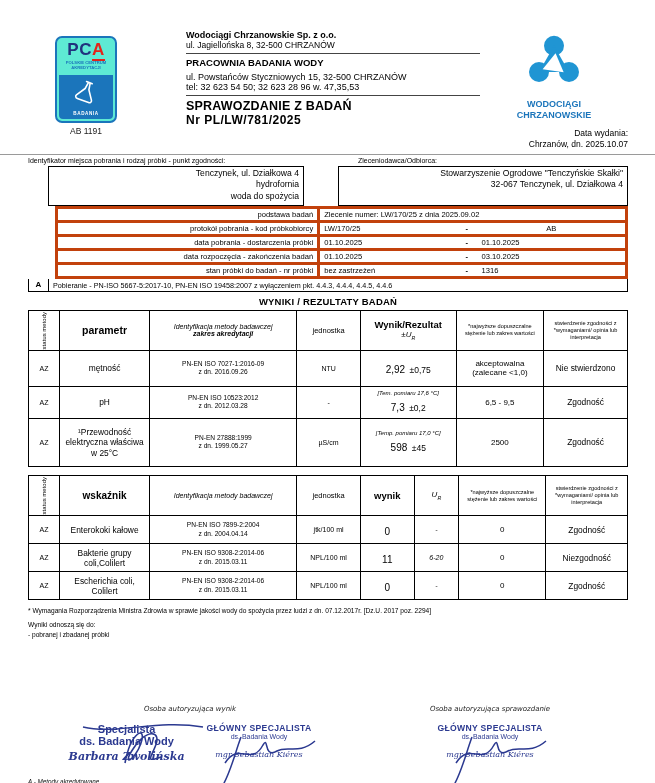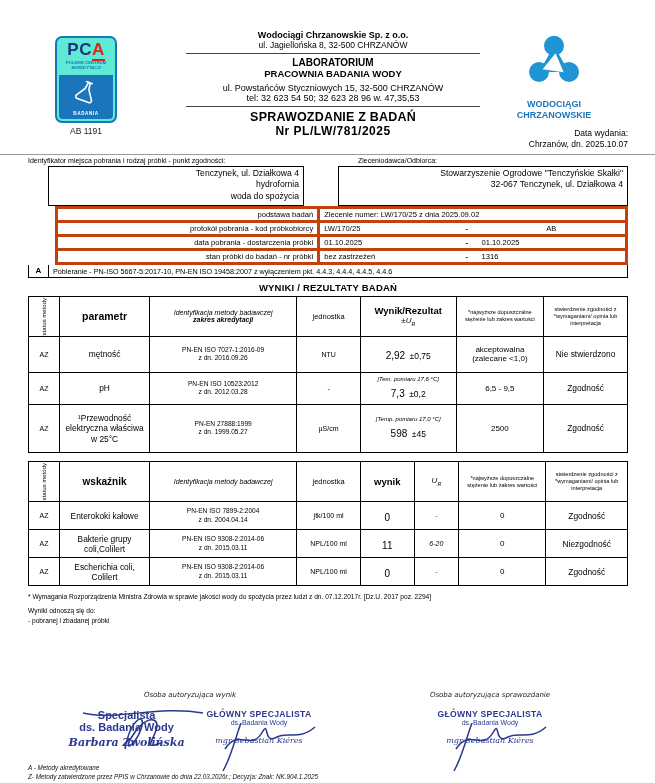--- a/index.html
+++ b/index.html
@@ -15,21 +15,21 @@
   .pca-wrap { padding-left:16px; padding-top:12px; width:100px; text-align:center; }
   .pca-logo { width:62px; margin:0 auto; border:2px solid #1b75bb; border-radius:7px; background:#5eead4; overflow:hidden; }
   .pca-top { padding:3px 2px 2px; }
   .pca-acronym { font-weight:bold; font-size:17px; letter-spacing:.5px; line-height:1; color:#21327e; }
   .pca-acronym .red { color:#e2231a; border-bottom:2px solid #e2231a; }
   .pca-sub { font-size:4.2px; font-weight:bold; color:#1b75bb; line-height:1.3; margin-top:2px; }
   .pca-bottom { background:#1b75bb; padding:4px 0 3px; margin:2px; border-radius:0 0 4px 4px; }
   .pca-badge-label { color:#fff; font-size:4.6px; font-weight:bold; letter-spacing:.6px; margin-top:2px; }
   .pca-cert { font-size:8.5px; margin-top:3px; color:#222; }
 
-  .hdr-center { text-align:center; padding-top:6px; }
+  .hdr-center { text-align:left; padding-top:6px; }
   .h-line1 { font-size:9px; font-weight:bold; }
   .h-line2 { font-size:8.5px; }
   .h-sep { border-top:1px solid #444; margin:3px 0; }
   .h-lab1 { font-size:10px; font-weight:bold; margin-top:1px; }
   .h-lab2 { font-size:9.5px; font-weight:bold; }
   .h-addr2 { font-size:9px; margin-top:4px; }
   .h-tel { font-size:9px; }
   .h-title { font-size:12.5px; font-weight:bold; margin-top:1px; letter-spacing:.2px; }
   .h-no { font-size:12px; font-weight:bold; letter-spacing:.5px; }
 
@@ -129,21 +129,20 @@
           <div class="pca-badge-label">BADANIA</div>
         </div>
       </div>
       <div class="pca-cert">AB 1191</div>
     </div>
 
     <div class="hdr-center">
       <div class="h-line1">Wodociągi Chrzanowskie Sp. z o.o.</div>
       <div class="h-line2">ul. Jagiellońska 8, 32-500 CHRZANÓW</div>
       <div class="h-sep"></div>
-      <div class="h-lab1">LABORATORIUM</div>
       <div class="h-lab2">PRACOWNIA BADANIA WODY</div>
       <div class="h-addr2">ul. Powstańców Styczniowych 15, 32-500 CHRZANÓW</div>
       <div class="h-tel">tel: 32 623 54 50; 32 623 28 96 w. 47,35,53</div>
       <div class="h-sep"></div>
       <div class="h-title">SPRAWOZDANIE Z BADAŃ</div>
       <div class="h-no">Nr PL/LW/781/2025</div>
     </div>
 
     <div class="hdr-right">
       <svg width="64" height="60" viewBox="0 0 100 96">
@@ -201,20 +200,30 @@
             </div>
           </td>
     </tr>
     <tr>
       <td class="lbl">data pobrania - dostarczenia próbki</td>
       <td>
             <div class="val-split">
               <span>01.10.2025</span>
               <span class="sep">-</span>
               <span class="v2">01.10.2025</span>
+            </div>
+          </td>
+    </tr>
+    <tr>
+      <td class="lbl">data rozpoczęcia - zakończenia badań</td>
+      <td>
+            <div class="val-split">
+              <span>01.10.2025</span>
+              <span class="sep">-</span>
+              <span class="v2">03.10.2025</span>
             </div>
           </td>
     </tr>
     <tr>
       <td class="lbl">stan próbki do badań - nr próbki</td>
       <td>
             <div class="val-split">
               <span>bez zastrzeżeń</span>
               <span class="sep">-</span>
               <span class="v2">1316</span>

